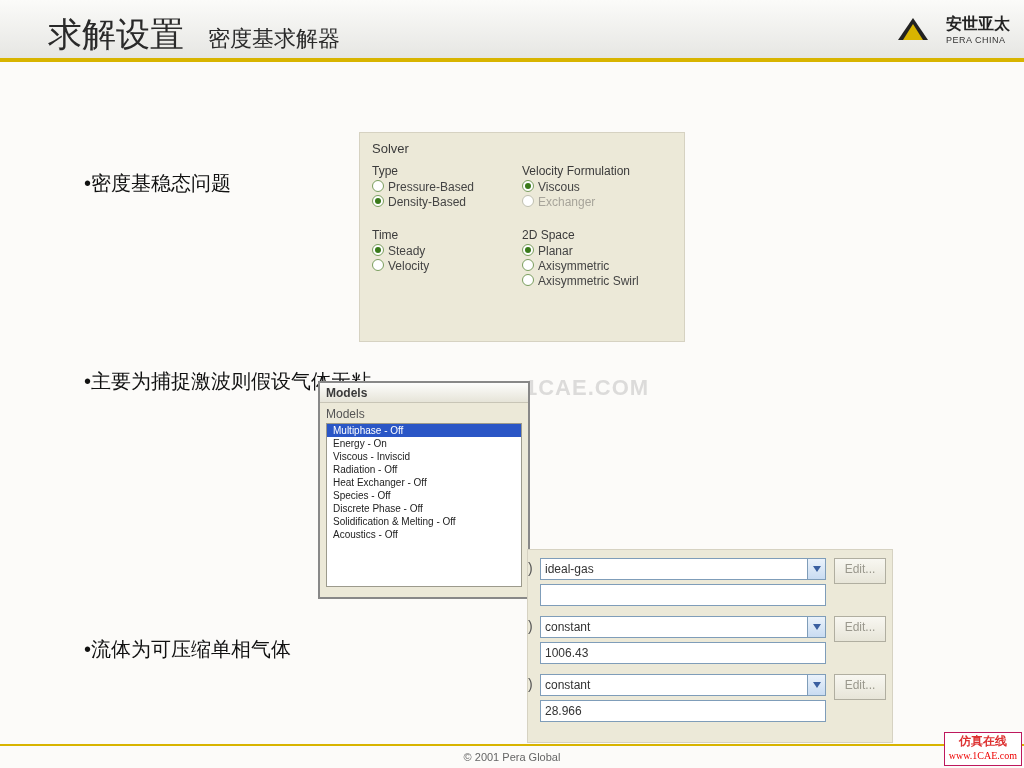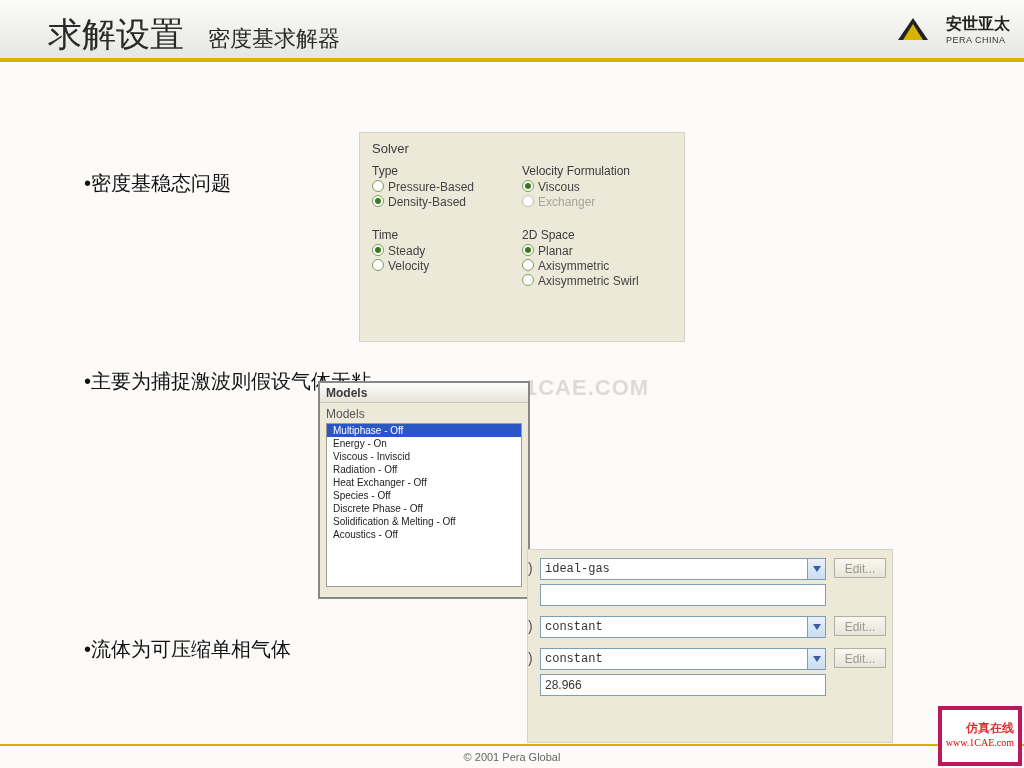--- a/index.html
+++ b/index.html
@@ -84,30 +84,30 @@
   .prop-paren {
     position: absolute; left: -6px; font-size: 14px; color: #555;
   }
   .prop-row { position: relative; margin-bottom: 4px; }
   .prop-combo {
     display: flex; align-items: stretch; height: 22px;
     margin-left: 6px; margin-right: 60px;
   }
   .prop-combo input {
     flex: 1; border: 1px solid #7f9db9; background: #fff;
-    font-size: 12px; padding: 2px 4px; color: #333; height: 22px; font-family: Liberation Mono, monospace;
+    font-size: 12px; padding: 2px 4px; color: #333; height: 22px;
   }
   .combo-btn {
     width: 18px; border: 1px solid #7f9db9; border-left: none;
     background: linear-gradient(to bottom,#eaf2fb,#c9dcf2);
     display: flex; align-items: center; justify-content: center;
   }
   .combo-btn svg { width: 8px; height: 6px; }
   .edit-btn {
-    position: absolute; right: 0; top: 0; width: 52px; height: 20px;
+    position: absolute; right: 0; top: 0; width: 52px; height: 26px;
     border: 1px solid #b0aea0; background: linear-gradient(to bottom,#f8f7f1,#e7e5d8);
     font-size: 12px; color: #9a988d; text-align: center; line-height: 20px;
   }
   .val-field {
     margin-left: 6px; margin-right: 60px; height: 22px;
   }
   .val-field input {
     width: 100%; height: 22px; border: 1px solid #7f9db9; background: #fff;
     font-size: 12px; padding: 2px 4px; color: #333;
   }
@@ -117,23 +117,23 @@
     letter-spacing: 1px; font-weight: bold;
   }
   .footer {
     position: absolute; left: 0; bottom: 0; width: 100%; height: 24px;
     border-top: 2px solid #d8b400; text-align: center;
     font-size: 11px; color: #666; padding-top: 5px;
     background: #fcfbf9;
   }
   .corner {
     position: absolute; right: 2px; bottom: 2px;
-    font-size: 12px; color: #d33; text-align: right; line-height: 1.15;
+    font-size: 12px; color: #d33; text-align: center; line-height: 1.15;
     font-family: "SimSun","SimHei",serif;
-    background: #fff; padding: 12px 4px; border: 4px solid #be185d;
+    background: #fff; padding: 2px 4px; border: 1px solid #be185d;
   }
   .corner .cn { color: #d33; font-weight: bold; }
   .corner a { color: #e00; font-size: 10px; }
 </style>
 </head>
 <body>
 
 <div class="header">
   <div class="title-main">求解设置</div>
   <div class="title-sub">密度基求解器</div>
@@ -250,20 +250,25 @@
     <div class="prop-combo">
       <input type="text" readonly="" value="constant" style="">
       <div class="combo-btn">
         <svg viewBox="0 0 8 6">
             <polygon points="0,0 8,0 4,6" fill="#3a5fa0"></polygon>
           </svg>
       </div>
     </div>
     <div class="edit-btn">Edit...</div>
   </div>
+  <div class="prop-row">
+    <div class="val-field">
+      <input type="text" value="1006.43" style="">
+    </div>
+  </div>
 
   <div class="prop-row" style="margin-top:10px;">
     <span class="prop-paren" style="top:2px;">)</span>
     <div class="prop-combo">
       <input type="text" readonly="" value="constant" style="">
       <div class="combo-btn">
         <svg viewBox="0 0 8 6">
             <polygon points="0,0 8,0 4,6" fill="#3a5fa0"></polygon>
           </svg>
       </div>

